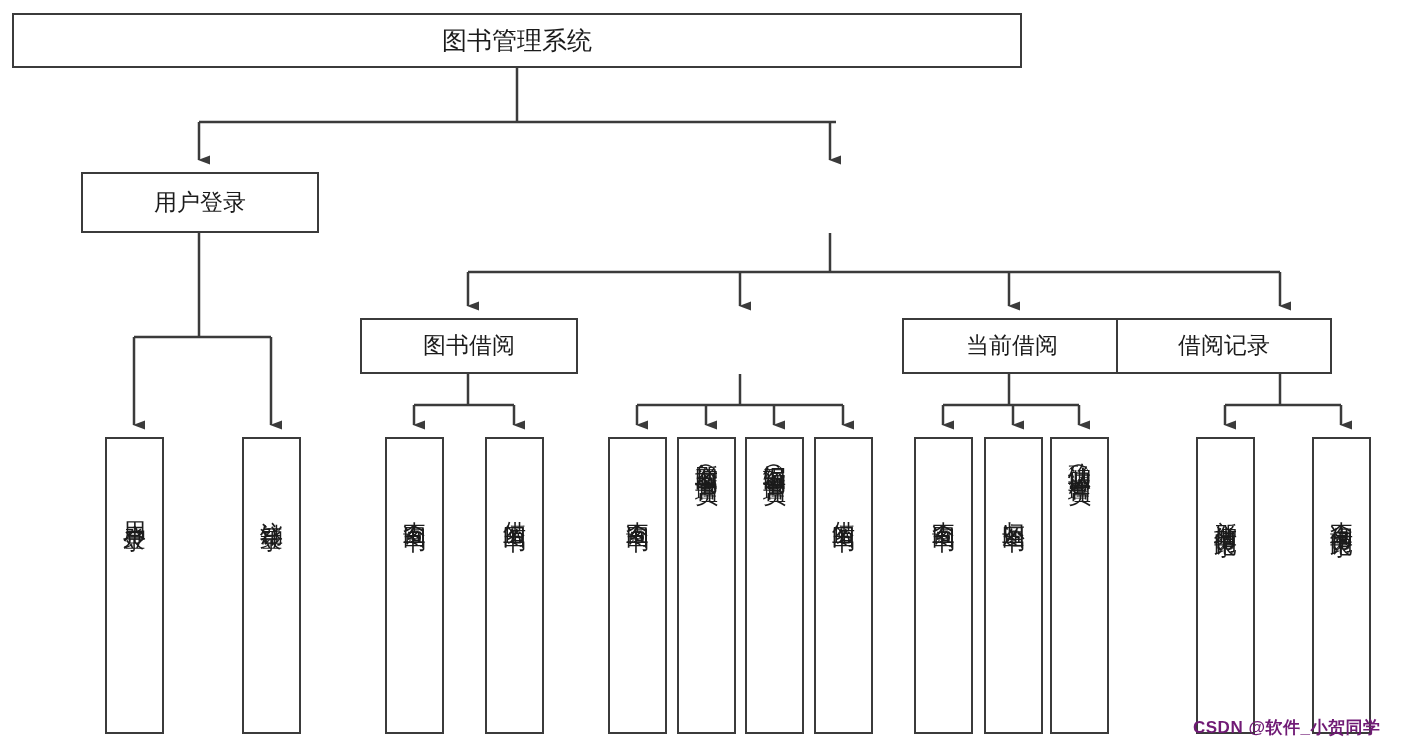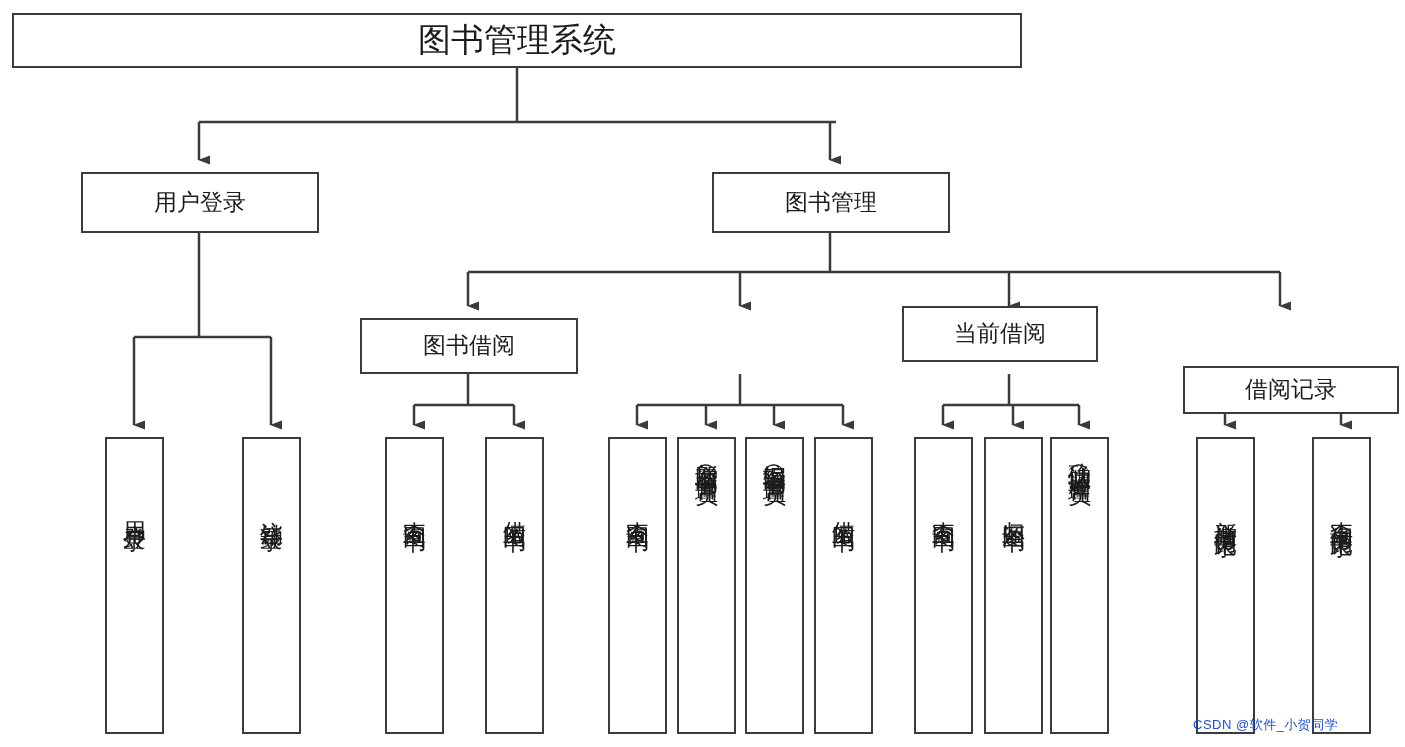--- a/index.html
+++ b/index.html
@@ -31,21 +31,21 @@
     background: #ffffff;
     border: 2.5px solid #3b3b3b;
     display: flex;
     align-items: center;
     justify-content: center;
     color: #1b1b1b;
     line-height: 1.18;
     text-align: center;
   }
   .node.root {
-    font-size: 33px;
+    font-size: 25px;
   }
   .node.level2 {
     font-size: 23px;
   }
   .node.leaf {
     font-size: 23px;
     align-items: flex-start;
     padding-top: 6px;
   }
   .node .label {
@@ -61,24 +61,25 @@
   .node.leaf.tall .label {
     padding-top: 0px;
   }
   .node.leaf.short .label {
     margin-top: 58px;
   }
   .watermark {
     position: absolute;
     left: 1193px;
     top: 716px;
-    font-size: 13px;
-    color: #1d4ed8;
+    font-size: 17px;
+    color: #701a75;
     white-space: nowrap;
     letter-spacing: 0.5px;
+    font-weight: bold;
   }
 </style>
 </head>
 <body>
 
 <div id="canvas">
 
   <svg class="connectors" viewBox="0 0 1405 747" xmlns="http://www.w3.org/2000/svg">
     <defs>
       <marker id="arrowhead" markerWidth="10" markerHeight="12" refX="5" refY="11" orient="auto" markerUnits="userSpaceOnUse">
@@ -129,31 +130,28 @@
     </g>
   </svg>
 
   <div class="node root" style="left:12px; top:13px; width:1010px; height:55px;">
     <span class="label">图书管理系统</span>
   </div>
 
   <div class="node level2" style="left:81px; top:172px; width:238px; height:61px;">
     <span class="label">用户登录</span>
   </div>
-  <div class="node level2" style="left:712px; top:172px; width:238px; height:61px;">
-    <span class="label">图书管理</span>
-  </div>
 
   <div class="node level2" style="left:360px; top:318px; width:218px; height:56px;">
     <span class="label">图书借阅</span>
   </div>
-  <div class="node level2" style="left:902px; top:306px; width:196px; height:56px;align-items:center;">
+  <div class="node level2" style="left:902px; top:318px; width:220px; height:56px;align-items:center;">
     <span class="label">当前借阅</span>
   </div>
-  <div class="node level2" style="left:1183px; top:318px; width:216px; height:48px;margin-top:48px;">
+  <div class="node level2" style="left:1116px; top:318px; width:216px; height:56px;">
     <span class="label">借阅记录</span>
   </div>
 
   <div class="node leaf short" style="left:105px; top:437px; width:59px; height:297px;">
     <span class="label">用户登录</span>
   </div>
   <div class="node leaf short" style="left:242px; top:437px; width:59px; height:297px;">
     <span class="label">注销登录</span>
   </div>
 

